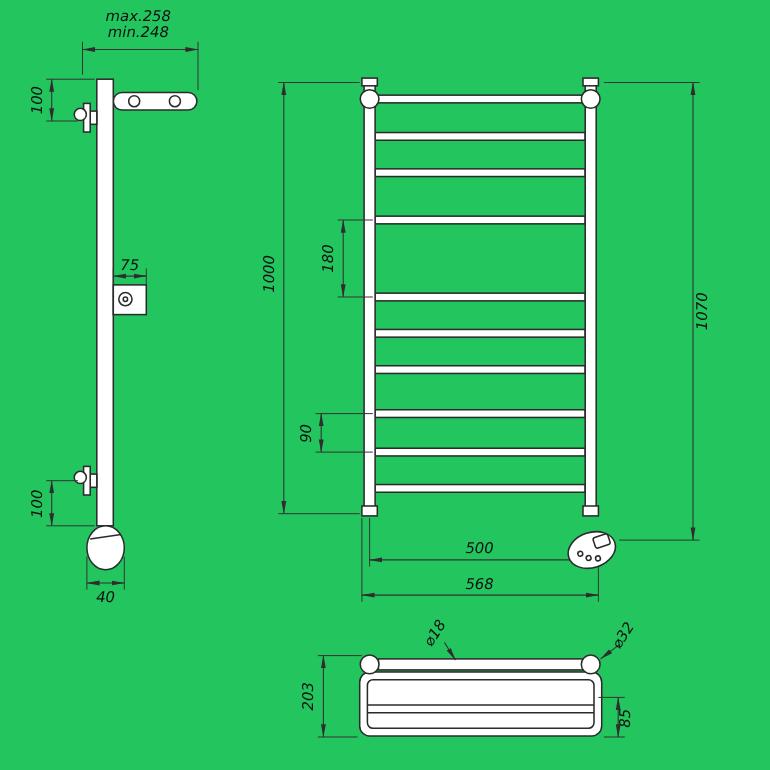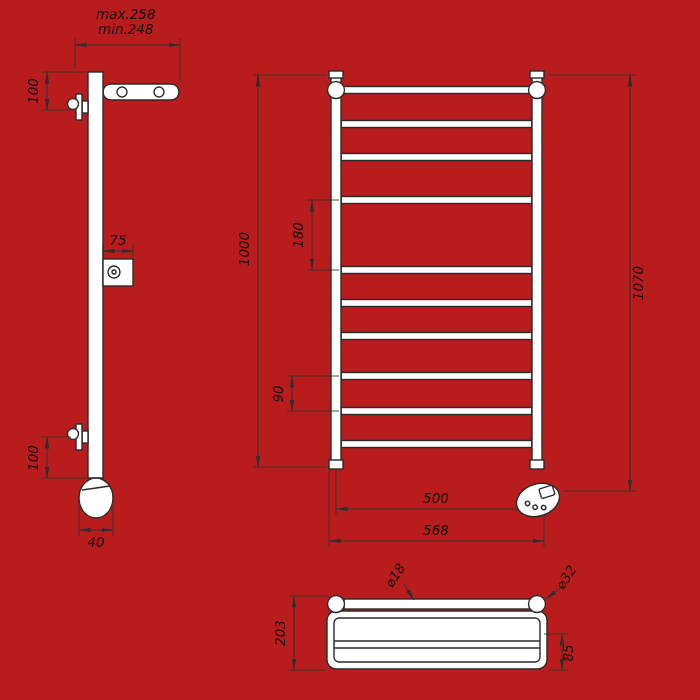--- a/index.html
+++ b/index.html
@@ -1,16 +1,16 @@
 <!DOCTYPE html>
 <html><head>
 <meta charset="utf-8">
 <style>
   html,body{margin:0;padding:0;background:#ffffff;}
-  .stage{width:700px;height:700px;position:relative;background:#b91c1c;overflow:hidden;}
+  .stage{width:700px;height:700px;position:relative;background:#22c55e;overflow:hidden;}
   svg{display:block;}
   .p  { fill:#ffffff; stroke:#2b2b2b; stroke-width:1.4; }
   .pl { fill:none;    stroke:#2b2b2b; stroke-width:1.4; }
   .d  { fill:none;    stroke:#333333; stroke-width:1;   }
   .e  { fill:none;    stroke:#333333; stroke-width:0.9; }
   .t  { font-style:italic; font-size:13.5px; font-family:"DejaVu Sans",sans-serif; fill:#101010; }
   .tm { text-anchor:middle; }
   .ts { text-anchor:start; }
 </style>
 </head>

